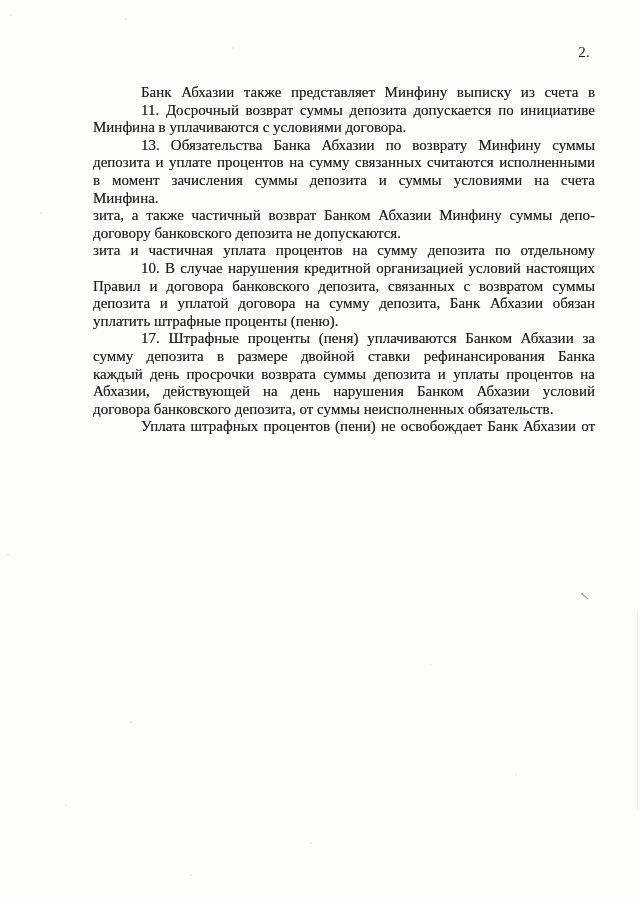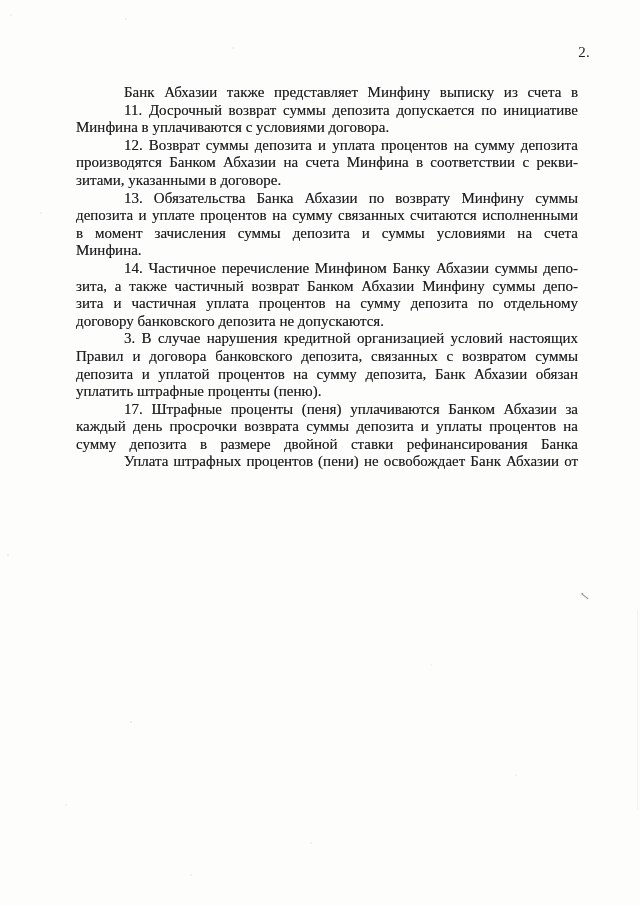--- a/index.html
+++ b/index.html
@@ -19,21 +19,21 @@
   .page-number {
     position: absolute;
     top: 44px;
     right: 50px;
     font-size: 15px;
     letter-spacing: 0.3px;
   }
   .text-block {
     position: absolute;
     top: 84px;
-    left: 76px;
+    left: 93px;
     width: 502px;
     font-size: 15px;
     line-height: 17.6px;
   }
   .paragraph { margin: 0; }
   .line {
     text-align: justify;
     text-align-last: justify;
     white-space: normal;
     text-shadow: 0 0 0.3px rgba(20,20,20,0.55);
@@ -96,46 +96,42 @@
   <div class="page-number">2.</div>
   <div class="text-block">
       <div class="paragraph">
         <div class="line first">Банк Абхазии также представляет Минфину выписку из счета в</div>
       </div>
       <div class="paragraph">
         <div class="line first">11. Досрочный возврат суммы депозита допускается по инициативе</div>
         <div class="line last">Минфина в уплачиваются с условиями договора.</div>
       </div>
       <div class="paragraph">
-        <div class="line first">12. Возврат суммы депозита и уплата процентов на сумму депозита</div>
-        <div class="line">производятся Банком Абхазии на счета Минфина в соответствии с рекви-</div>
-        <div class="line last">зитами, указанными в договоре.</div>
-      </div>
-      <div class="paragraph">
         <div class="line first">13. Обязательства Банка Абхазии по возврату Минфину суммы</div>
         <div class="line">депозита и уплате процентов на сумму связанных считаются исполненными</div>
         <div class="line">в момент зачисления суммы депозита и суммы условиями на счета</div>
         <div class="line last">Минфина.</div>
       </div>
       <div class="paragraph">
-        <div class="line first">14. Частичное перечисление Минфином Банку Абхазии суммы депо-</div>
         <div class="line">зита, а также частичный возврат Банком Абхазии Минфину суммы депо-</div>
+        <div class="line last">договору банковского депозита не допускаются.</div>
         <div class="line">зита и частичная уплата процентов на сумму депозита по отдельному</div>
-        <div class="line last">договору банковского депозита не допускаются.</div>
       </div>
       <div class="paragraph">
-        <div class="line first">3. В случае нарушения кредитной организацией условий настоящих</div>
+        <div class="line first">10. В случае нарушения кредитной организацией условий настоящих</div>
         <div class="line">Правил и договора банковского депозита, связанных с возвратом суммы</div>
-        <div class="line">депозита и уплатой процентов на сумму депозита, Банк Абхазии обязан</div>
+        <div class="line">депозита и уплатой договора на сумму депозита, Банк Абхазии обязан</div>
         <div class="line last">уплатить штрафные проценты (пеню).</div>
       </div>
       <div class="paragraph">
         <div class="line first">17. Штрафные проценты (пеня) уплачиваются Банком Абхазии за</div>
+        <div class="line">сумму депозита в размере двойной ставки рефинансирования Банка</div>
         <div class="line">каждый день просрочки возврата суммы депозита и уплаты процентов на</div>
-        <div class="line">сумму депозита в размере двойной ставки рефинансирования Банка</div>
+        <div class="line">Абхазии, действующей на день нарушения Банком Абхазии условий</div>
+        <div class="line last">договора банковского депозита, от суммы неисполненных обязательств.</div>
       </div>
       <div class="paragraph">
         <div class="line first">Уплата штрафных процентов (пени) не освобождает Банк Абхазии от</div>
       </div>
     </div>
   <div class="pen-tick"></div>
   <div class="edge-shadow"></div>
 </div>
 
 </body></html>

